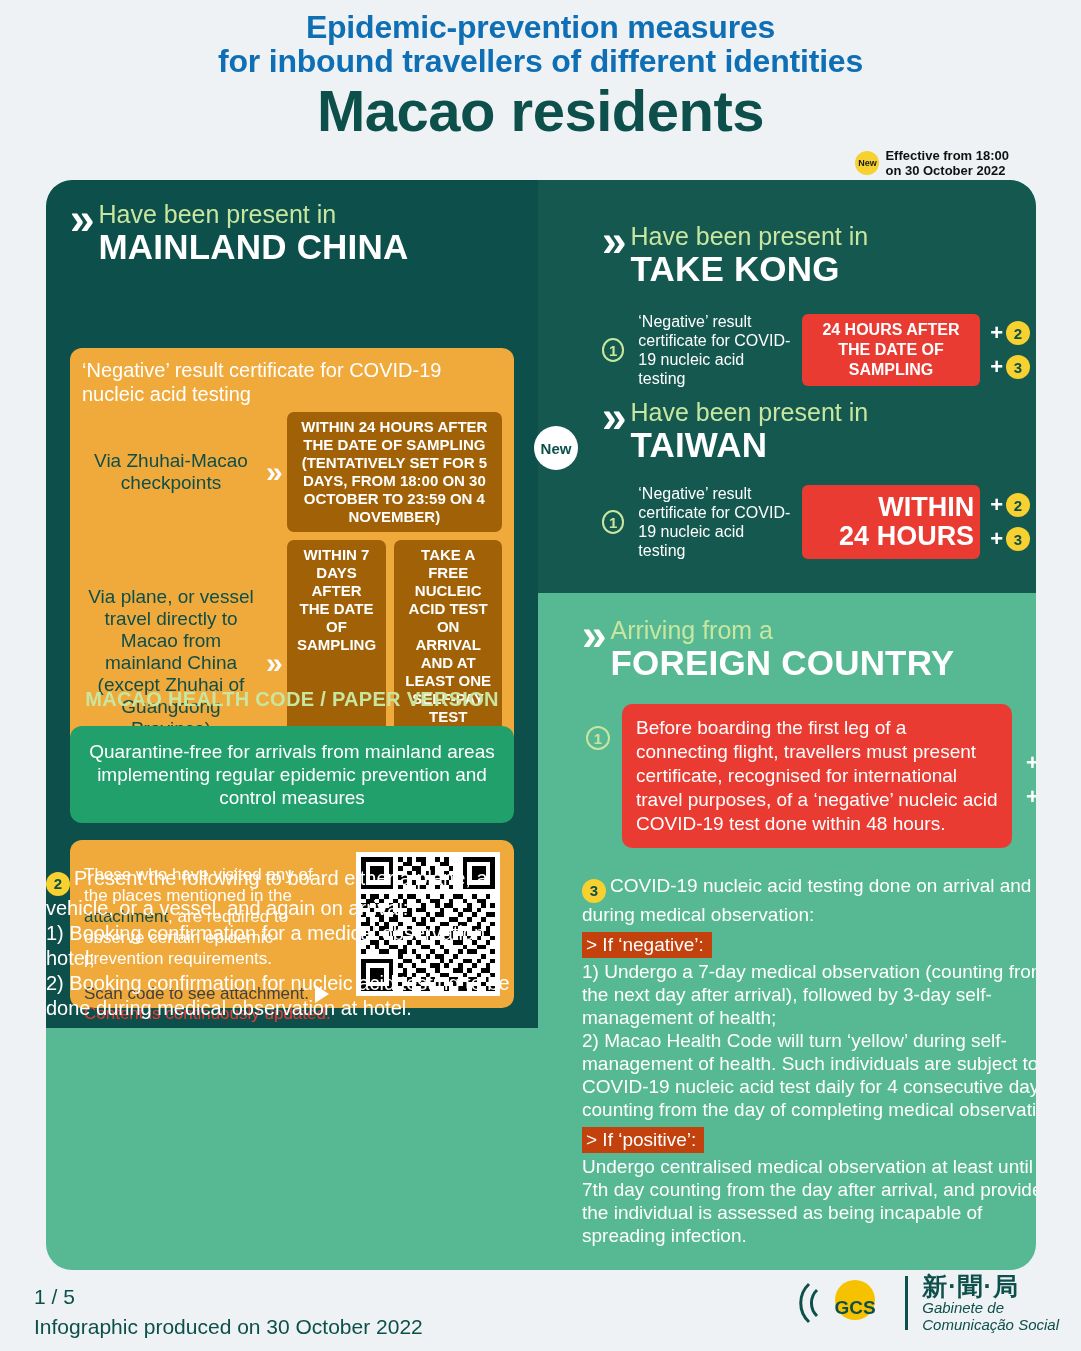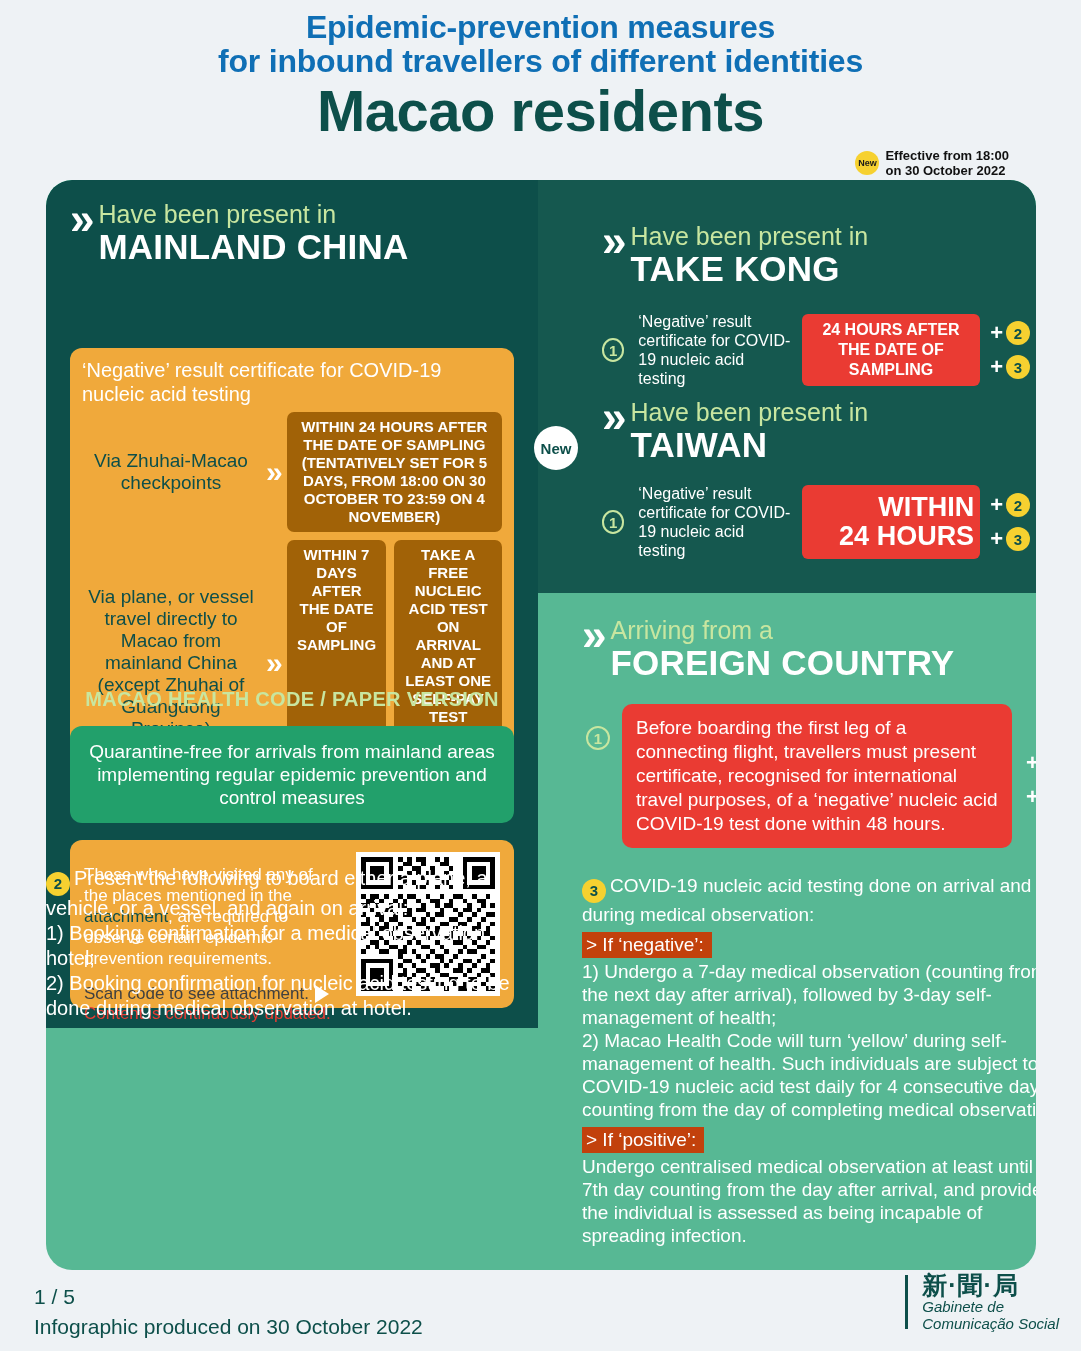--- a/index.html
+++ b/index.html
@@ -841,19 +841,29 @@
 1) Booking confirmation for a medical observation hotel;
  2) Booking confirmation for nucleic acid testing to be done during medical observation at hotel.</span>
 </div>
 
 <div class="footer-left">
   <div>1 / 5</div>
   <div>Infographic produced on 30 October 2022</div>
 </div>
 
 <div class="logo">
+  <div class="mark">
+    <svg width="96" height="62" viewBox="0 0 96 62">
+      <g fill="none" stroke="#0d4f4a" stroke-width="3">
+        <path d="M14 12 A26 26 0 0 0 14 50"></path>
+        <path d="M22 18 A18 18 0 0 0 22 44"></path>
+      </g>
+      <circle cx="60" cy="28" r="20" fill="#f6c200"></circle>
+      <text x="60" y="42" font-family="'Liberation Sans', sans-serif" font-size="19" font-weight="bold" text-anchor="middle" fill="#0d4f4a">GCS</text>
+    </svg>
+  </div>
   <div class="bar"></div>
   <div>
     <div class="cn">新·聞·局</div>
     <div class="pt">Gabinete de</div>
     <div class="pt">Comunicação Social</div>
   </div>
 </div>
 
 </body></html>

